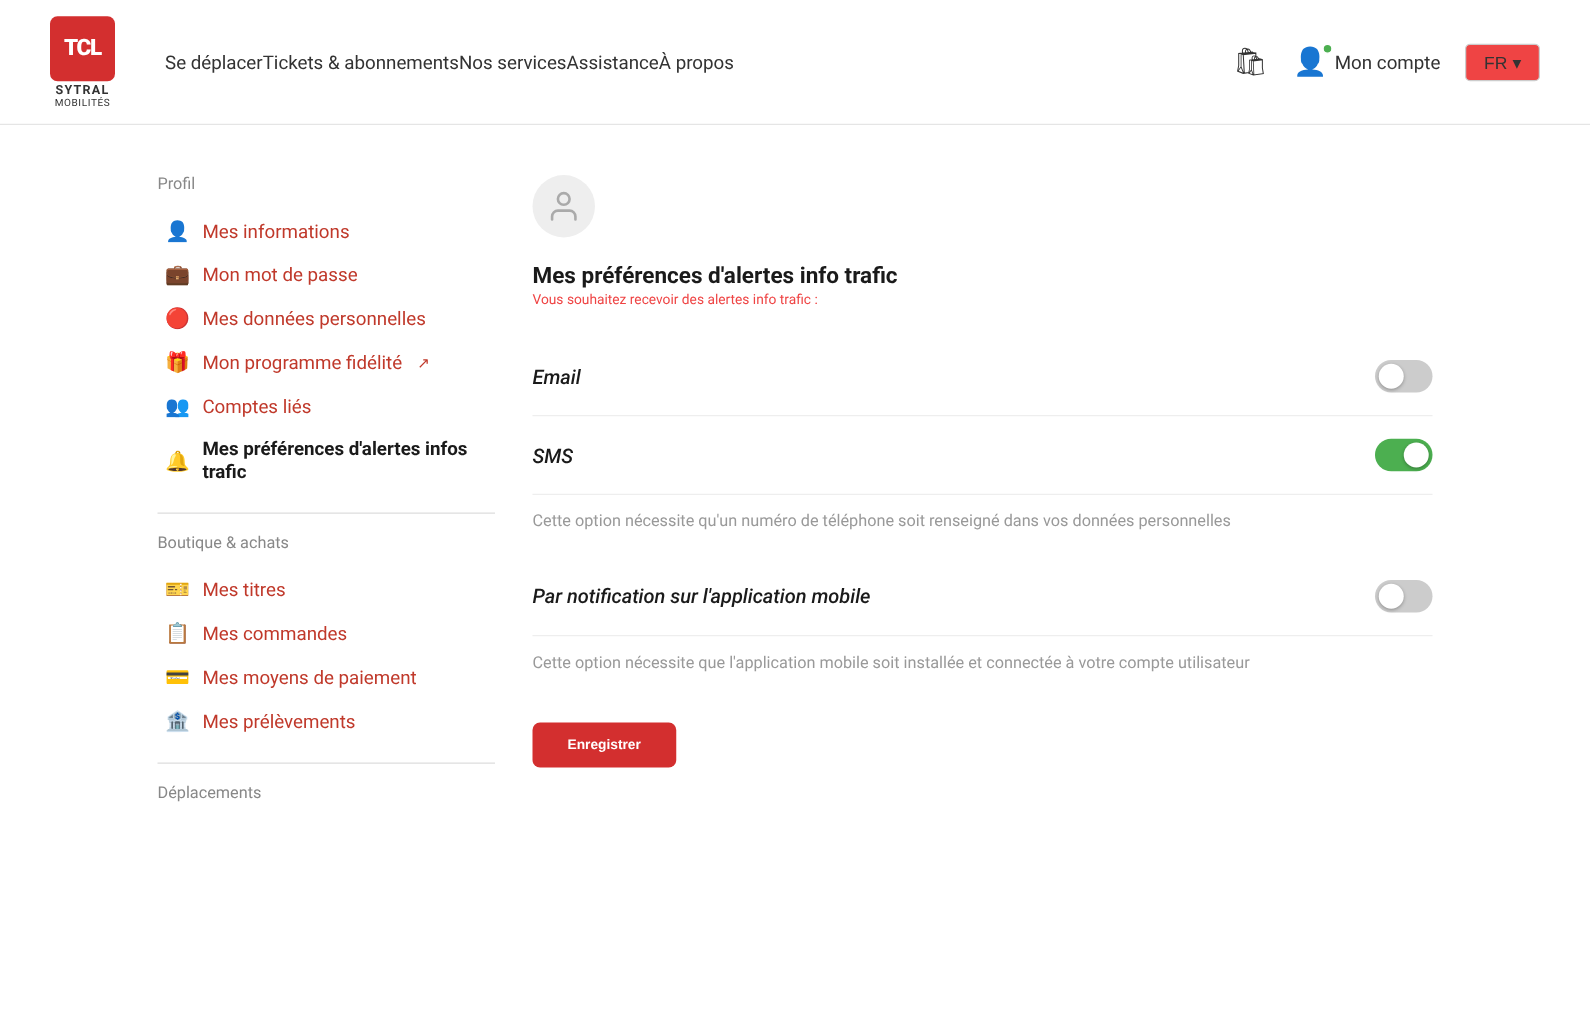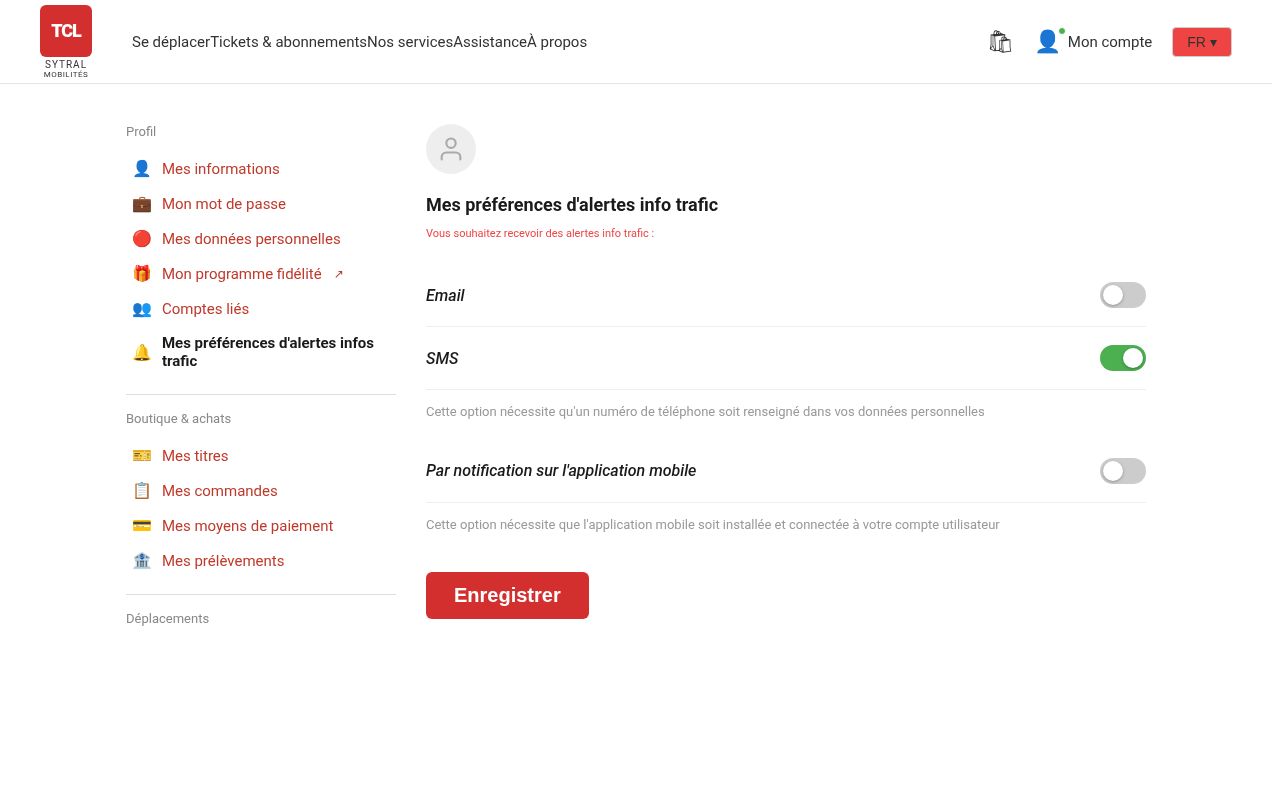--- a/index.html
+++ b/index.html
@@ -3,21 +3,21 @@
   <meta charset="utf-8">
   <style>
     * { box-sizing: border-box; margin: 0; padding: 0; }
     body { font-family: -apple-system, BlinkMacSystemFont, 'Segoe UI', Roboto, Arial, sans-serif; background: #fff; color: #333; font-size: 15px; }
 
     
     header {
       display: flex;
       align-items: center;
       padding: 0 40px;
-      height: 84px;
+      height: 100px;
       border-bottom: 1px solid #e5e5e5;
       background: #fff;
     }
     .logo-wrap {
       display: flex;
       flex-direction: column;
       align-items: center;
       margin-right: 40px;
       text-decoration: none;
     }
@@ -29,21 +29,21 @@
       display: flex;
       align-items: center;
       justify-content: center;
       color: #fff;
       font-weight: 900;
       font-size: 18px;
       letter-spacing: -1px;
     }
     .logo-text {
       font-size: 10px;
-      font-weight: 400;
+      font-weight: 700;
       color: #333;
       letter-spacing: 1px;
       margin-top: 2px;
       text-transform: uppercase;
     }
     .logo-sub {
       font-size: 8px;
       color: #333;
       letter-spacing: 0.5px;
       text-transform: uppercase;
@@ -176,21 +176,21 @@
       align-items: center;
       justify-content: center;
       font-size: 22px;
       color: #999;
       margin-bottom: 20px;
     }
     .panel-section-title {
       font-size: 18px;
       font-weight: 700;
       color: #1a1a1a;
-      margin-bottom: 12px;
+      margin-bottom: 2px;
     }
     .panel-subtitle {
       font-size: 11px;
       color: #ef4444;
       margin-bottom: 24px;
     }
 
     
     .toggle-row {
       display: flex;
@@ -246,21 +246,21 @@
       line-height: 1.5;
     }
 
     .save-btn {
       margin-top: 20px;
       background: #d32f2f;
       color: #fff;
       border: none;
       border-radius: 6px;
       padding: 12px 28px;
-      font-size: 20px;
+      font-size: 11px;
       font-weight: 600;
       cursor: pointer;
     }
 
     
     .account-icon-wrap {
       position: relative;
       display: inline-block;
       font-size: 22px;
     }

